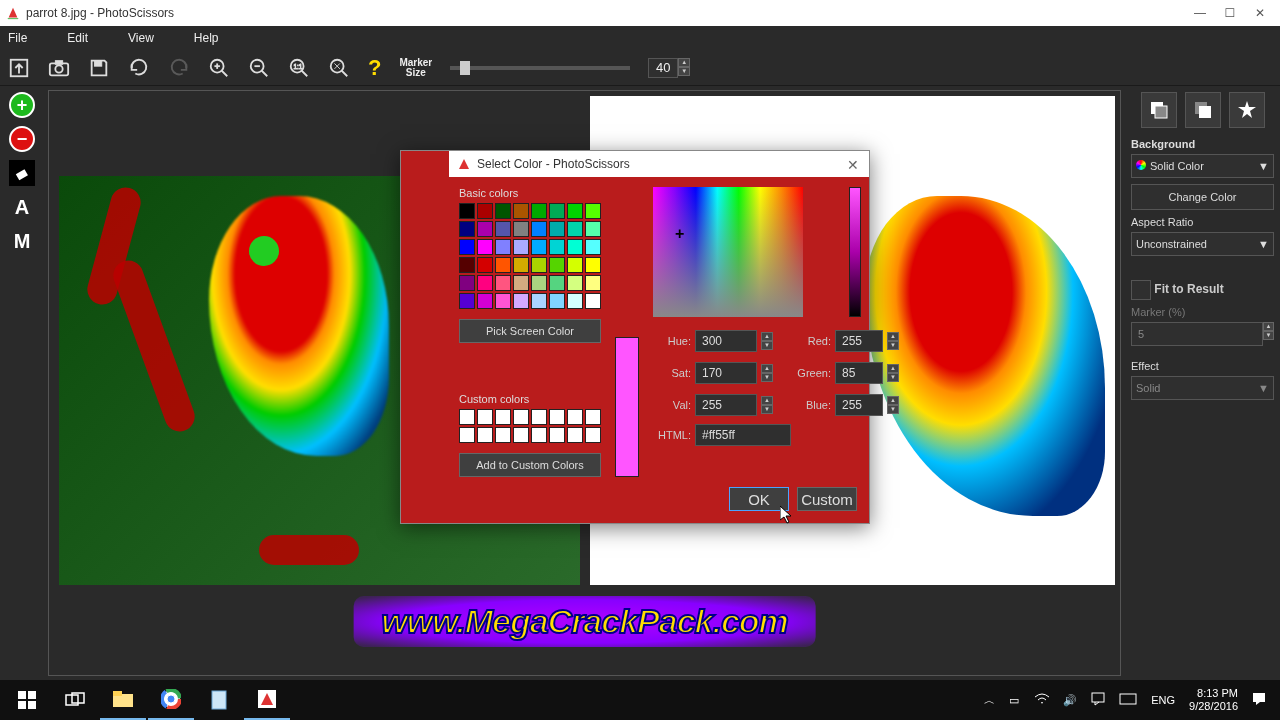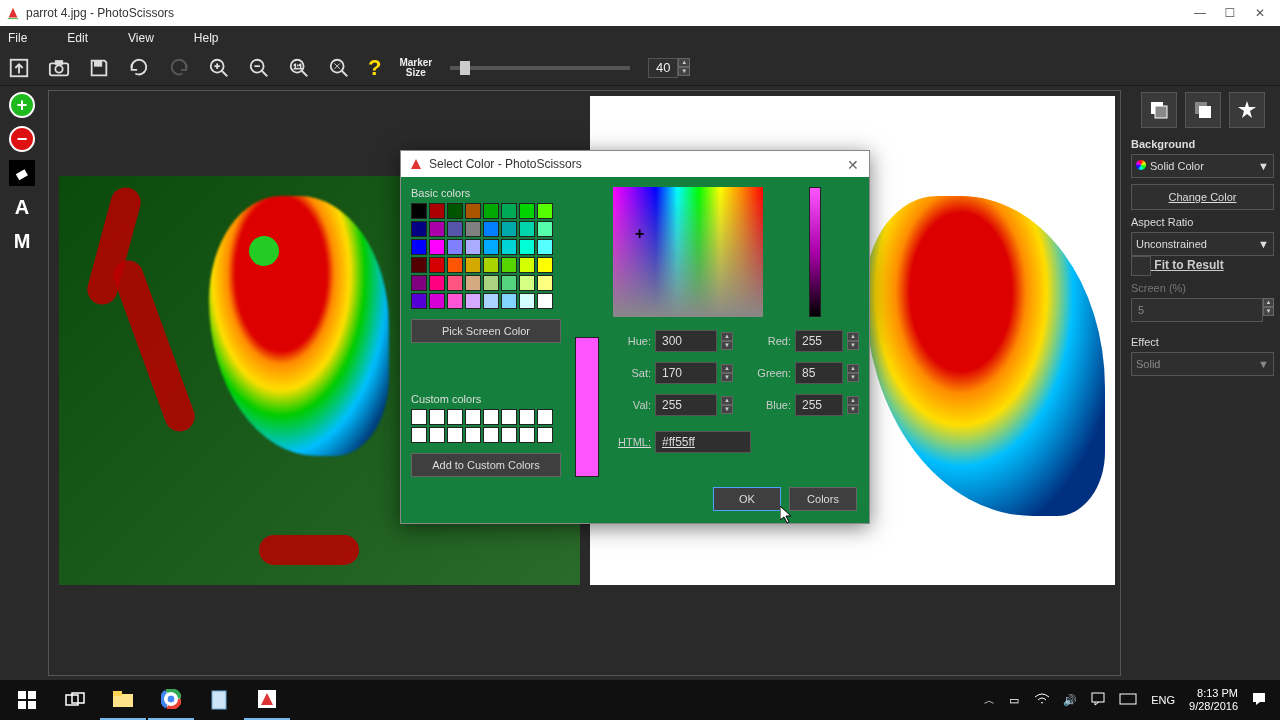--- a/index.html
+++ b/index.html
@@ -54,68 +54,68 @@
   padding: 6px 28px; border-radius: 10px;
   font-family: Impact, sans-serif; font-size: 34px; font-weight:bold; font-style:italic;
   color: #ffde00; -webkit-text-stroke: 2px #008; letter-spacing: -1px;}
 
 
 .rpanel { width: 155px; background:#2a2a2a; padding: 6px; color:#ccc; font-size:12px;}
 .rpanel-tabs { display:flex; gap:8px; margin-bottom:10px; justify-content: center;}
 .rtab { width:36px; height:36px; background:#3a3a3a; border:1px solid #555; display:flex; align-items:center; justify-content:center;}
 .rlabel { font-size:11px; margin: 6px 0 4px; color:#ddd;}
 .rselect { width:100%; height:24px; background:#2f2f2f; border:1px solid #555; color:#ddd; font-size:11px; padding: 0 4px; display:flex; align-items:center; justify-content:space-between;}
-.rbtn { width:100%; height:26px; background:#2f2f2f; border:1px solid #555; color:#ddd; font-size:11px; margin-top:6px;text-decoration:underline;}
+.rbtn { width:100%; height:26px; background:#2f2f2f; border:1px solid #555; color:#ddd; font-size:11px; margin-top:6px;}
 .rcolor-dot { width:10px; height:10px; border-radius:50%; background: conic-gradient(red,yellow,lime,cyan,blue,magenta,red); display:inline-block; margin-right:4px;}
 .rcheck { width:20px; height:20px; background:#2f2f2f; border:1px solid #555; display:inline-block; vertical-align:middle;}
 .rinput { width:100%; height:24px; background:#2f2f2f; border:1px solid #555; color:#888; font-size:11px; padding:0 6px;}
 
 
-.dialog { position:absolute; top:150px; left:400px; width:470px; background:#15803d; border:1px solid #888; box-shadow: 0 4px 20px rgba(0,0,0,0.5); color:#ddd; font-size:11px;}
+.dialog { position:absolute; top:150px; left:400px; width:470px; background:#b91c1c; border:1px solid #888; box-shadow: 0 4px 20px rgba(0,0,0,0.5); color:#ddd; font-size:11px;padding-left:48px;}
 .dlg-title { height:26px; background:#fff; color:#333; display:flex; align-items:center; padding: 0 8px; justify-content:space-between; font-size:12px;}
 .dlg-close { width:14px; height:14px; color:#666; font-size: 14px;}
 .dlg-body { padding: 10px; display:flex; gap: 14px;}
 .dlg-left { width: 160px;}
 .swatch-grid { display:grid; grid-template-columns: repeat(8, 16px); gap:2px; margin-top:4px;}
 .swatch { width:16px; height:16px; border:1px solid #222;}
 .custom-grid {display:grid; grid-template-columns: repeat(8, 16px); gap:2px; margin-top:4px;}
 .custom-grid .swatch { background:#fff;}
 .dlg-btn { width:100%; height:24px; background:#3f3f3f; border:1px solid #666; color:#ddd; font-size:11px; margin-top:10px;}
 .dlg-mid { flex:1;}
 .gradient-pick { width:150px; height:130px; position:relative; 
   background: linear-gradient(to top, #888, rgba(136,136,136,0)), linear-gradient(to right, #f0f, #80f,#00f,#0ff,#0f0,#ff0,#f80,#f00);}
 .gp-cursor { position:absolute; top:38px; left:22px; color:#000; font-size:16px; font-weight:bold;}
 .hue-strip { width:12px; height:130px; background: linear-gradient(to bottom, #f5f, #a0a, #000); border:1px solid #222; margin-left:10px;}
 .preview-swatch { width: 24px; height: 140px; background:#f5f; border:1px solid #222;}
 .num-row { display:flex; align-items:center; gap:4px; margin-top:8px; height:24px;}
 .num-label { width:38px; text-align:right; color:#ccc;}
 .num-input { width: 62px; height:22px; background:#2f2f2f; border:1px solid #555; color:#ddd; font-size:12px; padding-left:6px;}
 .dlg-actions { display:flex; gap:8px; justify-content:flex-end; padding: 0 12px 12px;}
-.act-btn { width:68px; height:24px; background:#3f3f3f; border:1px solid #666; color:#ddd; font-size:11px;}
+.act-btn { width:60px; height:24px; background:#3f3f3f; border:1px solid #666; color:#ddd; font-size:15px;}
 .act-btn.focus { border:1px solid #4aa3ff;}
 .cursor-arrow { position:absolute; top:506px; left:780px; width:12px; height:18px; z-index:100;}
 
 
 .taskbar { position:absolute; bottom:0; left:0; right:0; height:40px; background:#101010; display:flex; align-items:center; justify-content:space-between; padding: 0 4px;}
 .task-left { display:flex; align-items:center; gap:2px;}
 .task-item { width:46px; height:40px; display:flex; align-items:center; justify-content:center; color:#fff;}
 .task-item.active { border-bottom: 2px solid #76b9ed;}
 .task-right { display:flex; align-items:center; gap:14px; color:#fff; font-size:11px; padding-right:10px;}
 .clock { text-align:right; line-height:1.2;}
 </style>
 </head>
 <body>
 
 <div class="titlebar">
   <div class="titlebar-left">
     <svg class="titlebar-icon" viewBox="0 0 16 16">
         <path fill="#d33" d="M3 13 L8 2 L13 13 Z"></path>
         <path fill="#3a3" d="M2 14 L14 14 L14 15 L2 15 Z"></path>
       </svg>
-    <span class="titlebar-text">parrot 4.jpg - PhotoScissors</span>
+    <span class="titlebar-text">parrot 8.jpg - PhotoScissors</span>
   </div>
   <div class="win-controls">
     <span class="win-btn">—</span>
     <span class="win-btn">☐</span>
     <span class="win-btn">✕</span>
   </div>
 </div>
 
 <div class="menubar">
   <span>File</span>
@@ -203,20 +203,21 @@
         <div class="red-stroke" style="bottom:20px;left:200px;width:100px;height:30px;"></div>
         <div style="position:absolute;top:60px;left:190px;width:30px;height:30px;background:#2c2;border-radius:50%;"></div>
       </div>
     </div>
     <div class="divider"></div>
     <div class="canvas-half">
       <div class="img-right">
           <div class="parrot2"></div>
         </div>
     </div>
+    <div class="watermark">www.MegaCrackPack.com</div>
   </div>
 
   <div class="rpanel">
     <div class="rpanel-tabs">
       <div class="rtab">
           <svg width="20" height="20" viewBox="0 0 20 20">
             <rect x="2" y="2" width="12" height="12" fill="#fff"></rect>
             <rect x="6" y="6" width="12" height="12" fill="#888" stroke="#fff"></rect>
           </svg>
         </div>
@@ -236,22 +237,22 @@
     <div class="rselect">
         <span><span class="rcolor-dot"></span><span>Solid Color</span></span>
         <span>▼</span>
       </div>
     <button class="rbtn">Change Color</button>
     <div class="rlabel">Aspect Ratio</div>
     <div class="rselect">
         <span>Unconstrained</span>
         <span>▼</span>
       </div>
-    <div style="margin-top:0;text-decoration:underline;"><span class="rcheck"></span> <span style="font-weight:bold;">Fit to Result</span></div>
-    <div class="rlabel" style="color:#777;">Screen (%)</div>
+    <div style="margin-top:24px;"><span class="rcheck"></span> <span style="font-weight:bold;">Fit to Result</span></div>
+    <div class="rlabel" style="color:#777;">Marker (%)</div>
     <div style="display:flex;">
         <input class="rinput" value="5" style="">
         <div class="spinner">
           <div>▲</div>
           <div>▼</div>
         </div>
       </div>
     <div class="rlabel" style="margin-top:14px;">Effect</div>
     <div class="rselect" style="color:#888;">
         <span>Solid</span>
@@ -403,29 +404,29 @@
           <div class="num-row">
               <span class="num-label">Blue:</span>
               <input class="num-input" style="width: 48px;" value="255">
               <div class="spinner">
                 <div>▲</div>
                 <div>▼</div>
               </div>
             </div>
         </div>
       </div>
-      <div class="num-row" style="margin-top:13px;text-decoration:underline;">
+      <div class="num-row" style="margin-top:6px;">
           <span class="num-label">HTML:</span>
           <input class="num-input" style="width: 96px;" value="#ff55ff">
         </div>
     </div>
   </div>
   <div class="dlg-actions">
     <button class="act-btn focus">OK</button>
-    <button class="act-btn">Colors</button>
+    <button class="act-btn">Custom</button>
   </div>
 </div>
 
 <svg class="cursor-arrow" viewBox="0 0 12 18">
     <path d="M0 0 L0 14 L4 11 L7 17 L9 16 L6 10 L11 10 Z" fill="#fff" stroke="#000"></path>
   </svg>
 
 <div class="taskbar">
   <div class="task-left">
     <div class="task-item">

